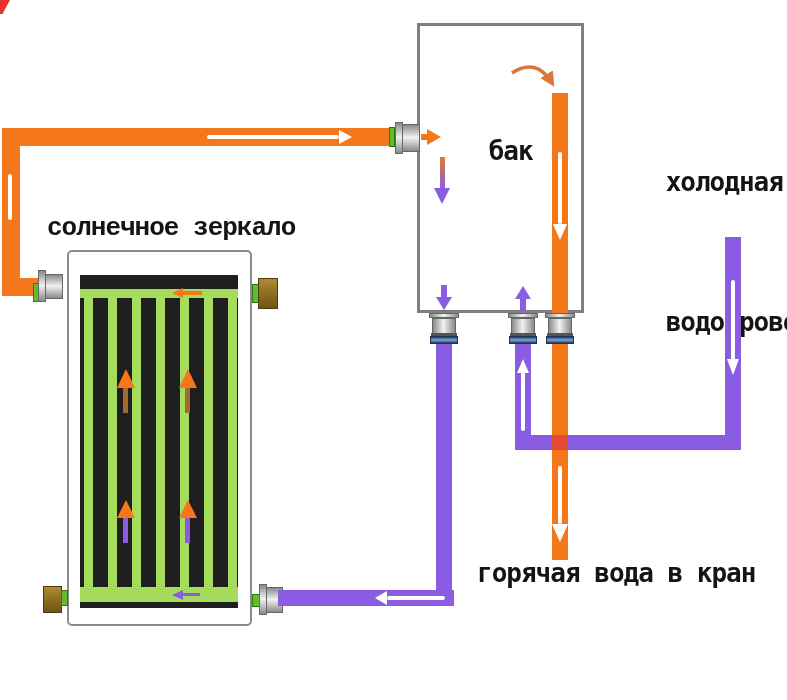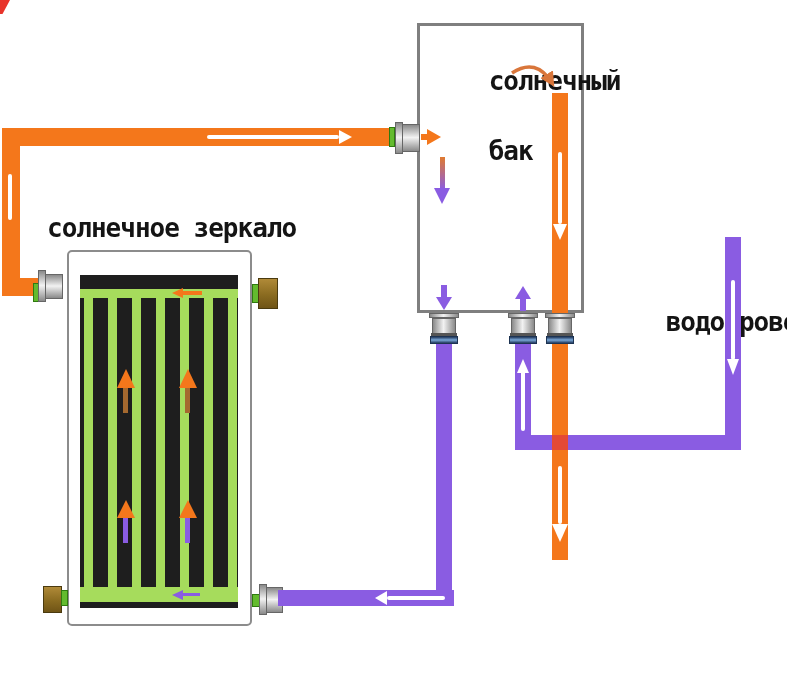--- a/index.html
+++ b/index.html
@@ -30,21 +30,21 @@
 
   <div class="abs" style="left:0;top:0;width:10px;height:14px;background:var(--corner-red,#e8342a);clip-path:polygon(0 0,100% 0,25% 100%,0 100%);"></div>
 
   <div class="abs pipe-hot" style="left:2px;top:128px;width:390px;height:18px;"></div>
   <div class="abs pipe-hot" style="left:2px;top:128px;width:18px;height:168px;"></div>
   <div class="abs pipe-hot" style="left:2px;top:278px;width:36px;height:18px;"></div>
   <div class="wshaft" style="left:207px;top:135px;width:132px;height:4px;"></div>
   <div class="tri" style="left:339px;top:130px;border-top:7px solid transparent;border-bottom:7px solid transparent;border-left:13px solid #fff;"></div>
   <div class="wshaft" style="left:8px;top:174px;width:4px;height:46px;"></div>
 
-  <div class="lbl" style="left:47px;top:211px;">солнечное зеркало</div>
+  <div class="lbl" style="left:47px;top:211px;font-family:Liberation Mono, monospace;">солнечное зеркало</div>
 
   <div class="abs" style="left:67px;top:250px;width:185px;height:376px;background:#fff;border:2px solid var(--box-grey,#8c8c8c);border-radius:5px;box-sizing:border-box;"></div>
 
   <div class="abs" style="left:80px;top:275px;width:158px;height:333px;background:var(--panel-black,#1e1e1e);">
 
     <div class="abs" style="left:0;top:14px;width:158px;height:9px;background:var(--stripe-green,#a6dc5c);"></div>
 
     <div class="abs" style="left:0;top:312px;width:158px;height:15px;background:var(--stripe-green,#a6dc5c);"></div>
 
     <div class="panel-stripe" style="left:4px;"></div>
@@ -85,21 +85,21 @@
   <div class="abs steel-h" style="left:259px;top:584px;width:8px;height:31px;"></div>
   <div class="abs steel-h" style="left:266px;top:587px;width:17px;height:26px;"></div>
 
   <div class="abs pipe-cold" style="left:436px;top:343px;width:16px;height:263px;"></div>
   <div class="abs pipe-cold" style="left:278px;top:590px;width:176px;height:16px;"></div>
   <div class="tri" style="left:375px;top:591px;border-top:7px solid transparent;border-bottom:7px solid transparent;border-right:12px solid #fff;"></div>
   <div class="wshaft" style="left:387px;top:596px;width:58px;height:4px;"></div>
 
   <div class="abs" style="left:417px;top:23px;width:167px;height:290px;background:#fff;border:3px solid var(--border-grey,#7f7f7f);box-sizing:border-box;"></div>
   <div class="lbl" style="left:430px;top:29px;">
-    <span>солнечный</span><br>
+    <br>
     <span>бак</span>
   </div>
 
   <svg class="abs" style="left:505px;top:56px;" width="58" height="42" viewBox="0 0 58 42">
     <defs>
       <marker id="ah" viewBox="0 0 10 10" refX="7" refY="5" markerWidth="4.2" markerHeight="4.2" orient="auto">
         <path d="M0,0 L10,5 L0,10 z" fill="#d9763b"></path>
       </marker>
     </defs>
     <path d="M7,17 Q31,1 47,27" stroke="#d9763b" stroke-width="3.5" fill="none" marker-end="url(#ah)"></path>
@@ -117,38 +117,39 @@
   <div class="tri" style="left:427px;top:129px;border-top:8px solid transparent;border-bottom:8px solid transparent;border-left:14px solid var(--hot,#f4771b);"></div>
   <div class="abs" style="left:440px;top:157px;width:5px;height:33px;background:linear-gradient(to bottom,#e07a30,var(--cold,#8a5ce2));"></div>
   <div class="tri" style="left:434px;top:188px;border-left:8px solid transparent;border-right:8px solid transparent;border-top:16px solid var(--cold,#8a5ce2);"></div>
 
   <div class="abs pipe-cold" style="left:441px;top:285px;width:6px;height:15px;"></div>
   <div class="tri" style="left:436px;top:297px;border-left:8px solid transparent;border-right:8px solid transparent;border-top:13px solid var(--cold,#8a5ce2);"></div>
   <div class="tri" style="left:515px;top:286px;border-left:8px solid transparent;border-right:8px solid transparent;border-bottom:13px solid var(--cold,#8a5ce2);"></div>
   <div class="abs pipe-cold" style="left:520px;top:298px;width:6px;height:13px;"></div>
 
   <div class="lbl" style="left:607px;top:130px;">
-    <br>
+    <span>холодная</span><br>
     <br>
     <span>водопровода</span>
   </div>
 
   <div class="abs pipe-cold" style="left:725px;top:237px;width:16px;height:213px;"></div>
   <div class="wshaft" style="left:731px;top:280px;width:4px;height:80px;"></div>
   <div class="tri" style="left:727px;top:359px;border-left:6px solid transparent;border-right:6px solid transparent;border-top:16px solid #fff;"></div>
   <div class="abs pipe-cold" style="left:515px;top:435px;width:226px;height:15px;"></div>
   <div class="abs pipe-cold" style="left:515px;top:343px;width:16px;height:107px;"></div>
   <div class="tri" style="left:517px;top:359px;border-left:6px solid transparent;border-right:6px solid transparent;border-bottom:14px solid #fff;"></div>
   <div class="wshaft" style="left:521px;top:371px;width:4px;height:60px;"></div>
 
   <div class="abs pipe-hot" style="left:552px;top:313px;width:16px;height:247px;"></div>
   <div class="abs" style="left:552px;top:435px;width:16px;height:15px;background:var(--cross-red,#e0413a);opacity:.85;"></div>
   <div class="wshaft" style="left:558px;top:466px;width:4px;height:58px;"></div>
   <div class="tri" style="left:552px;top:524px;border-left:8px solid transparent;border-right:8px solid transparent;border-top:18px solid #fff;"></div>
 
+  <div class="lbl" style="left:477px;top:556px;">горячая вода в кран</div>
 
   <div class="abs steel-v" style="left:429px;top:313px;width:30px;height:5px;"></div>
   <div class="abs steel-v" style="left:432px;top:318px;width:24px;height:16px;"></div>
   <div class="abs" style="left:431px;top:333px;width:26px;height:4px;background:#555;"></div>
   <div class="abs bluering" style="left:430px;top:336px;width:28px;height:8px;"></div>
 
   <div class="abs steel-v" style="left:508px;top:313px;width:30px;height:5px;"></div>
   <div class="abs steel-v" style="left:511px;top:318px;width:24px;height:16px;"></div>
   <div class="abs" style="left:510px;top:333px;width:26px;height:4px;background:#555;"></div>
   <div class="abs bluering" style="left:509px;top:336px;width:28px;height:8px;"></div>

